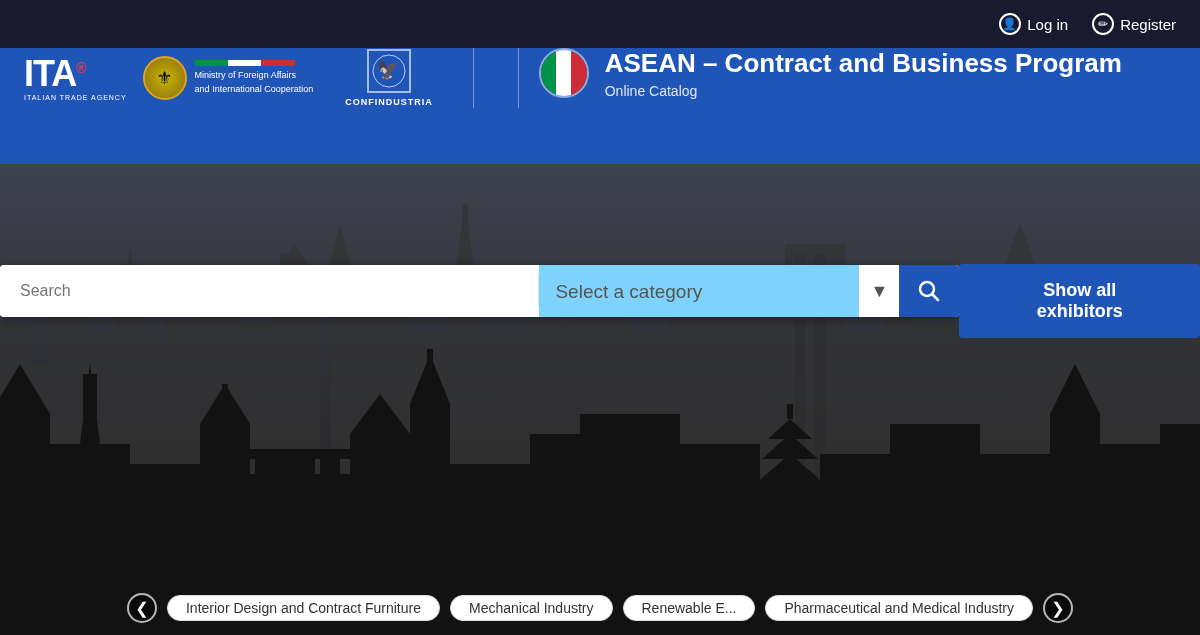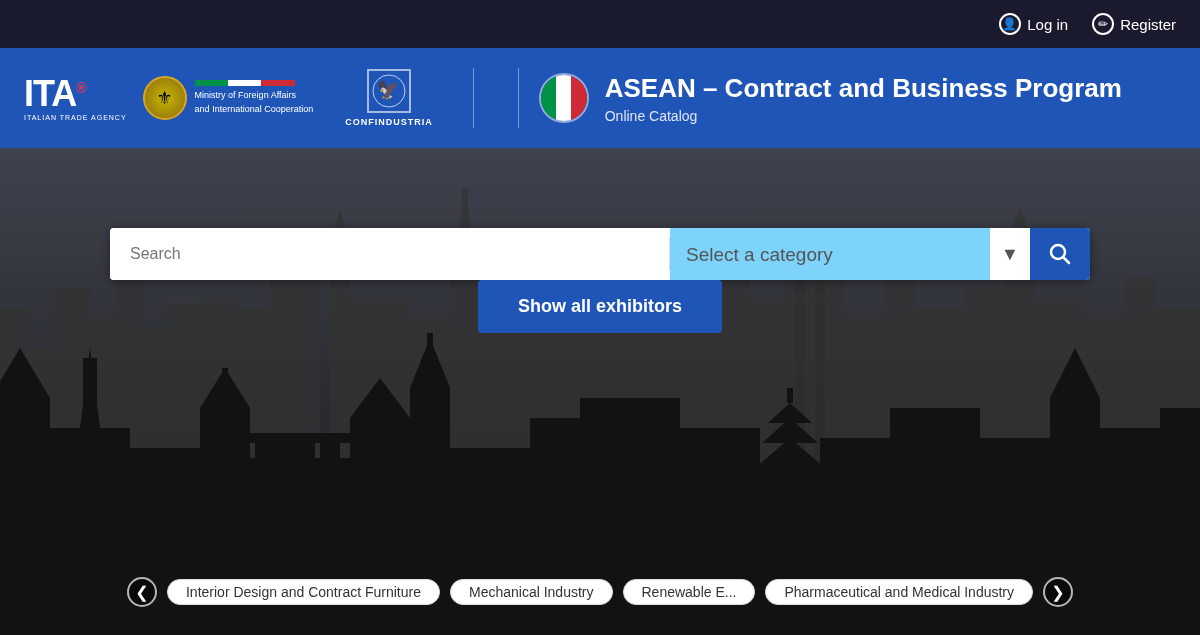--- a/index.html
+++ b/index.html
@@ -32,23 +32,22 @@
       border: 2px solid #fff;
       display: flex;
       align-items: center;
       justify-content: center;
       font-size: 12px;
     }
 
     
     .header {
       background: #2055b8;
-      height: 100px;
-      display: flex;
-      align-items: center;
+      height: 116px;
+      display: flex;
       padding: 0 24px;
       gap: 0;
     }
     .header-logos {
       display: flex;
       align-items: center;
       gap: 16px;
       border-right: 1px solid rgba(255,255,255,0.4);
       padding-right: 24px;
       margin-right: 24px;
@@ -171,21 +170,21 @@
       position: absolute;
       top: 0; left: 0; right: 0; bottom: 0;
       background: rgba(0,0,0,0.3);
     }
 
     
     .search-section {
       position: relative;
       z-index: 10;
       display: flex;
-      flex-direction: column;
+      flex-direction: row;
       align-items: center;
       margin-top: 80px;
       width: 100%;
     }
     .search-bar {
       display: flex;
       width: 980px;
       height: 52px;
       background: #fff;
       border-radius: 4px;
@@ -230,20 +229,21 @@
       background: #2055b8;
       border: none;
       cursor: pointer;
       display: flex;
       align-items: center;
       justify-content: center;
       color: #fff;
       font-size: 20px;
     }
     .show-all-btn {
+      margin-top: 20px;
       background: #2055b8;
       color: #fff;
       border: none;
       padding: 16px 40px;
       font-size: 18px;
       font-weight: bold;
       border-radius: 4px;
       cursor: pointer;
     }
     .keyword-hint {

